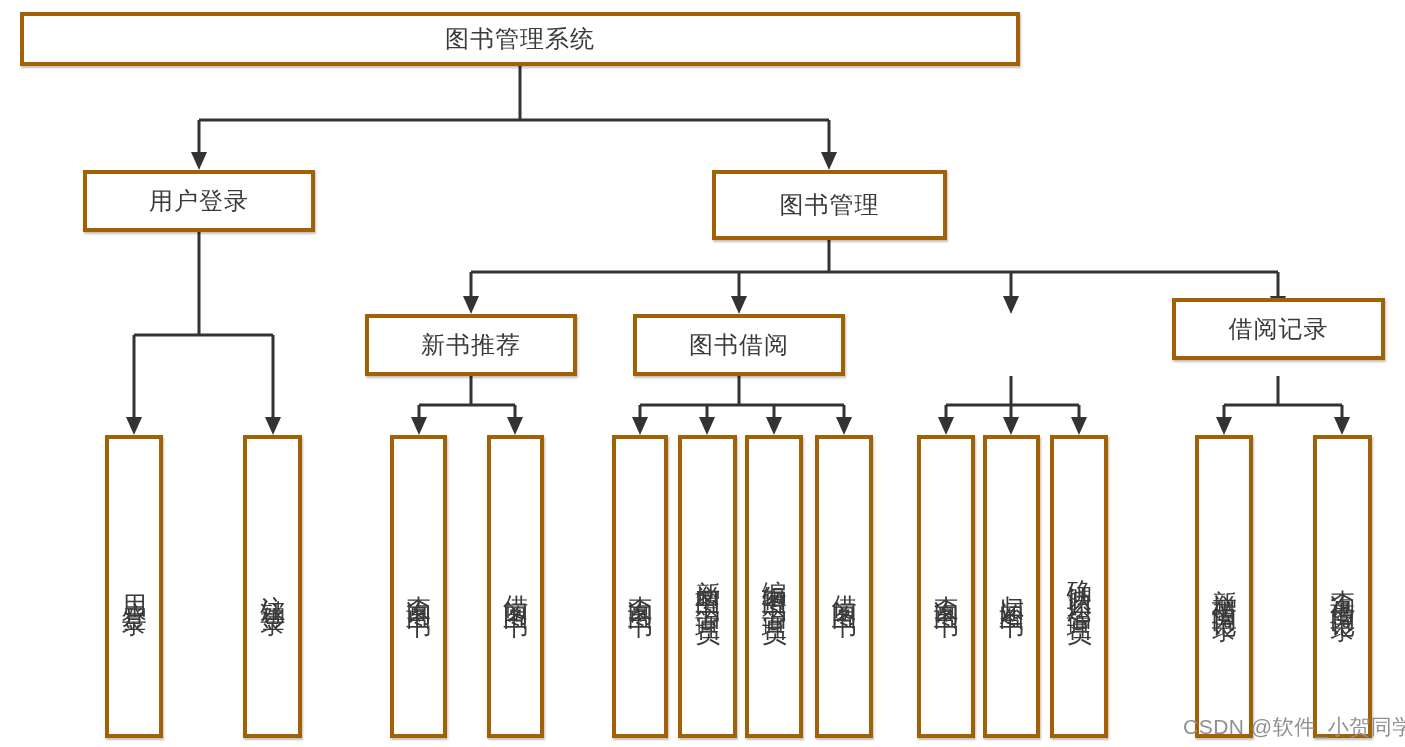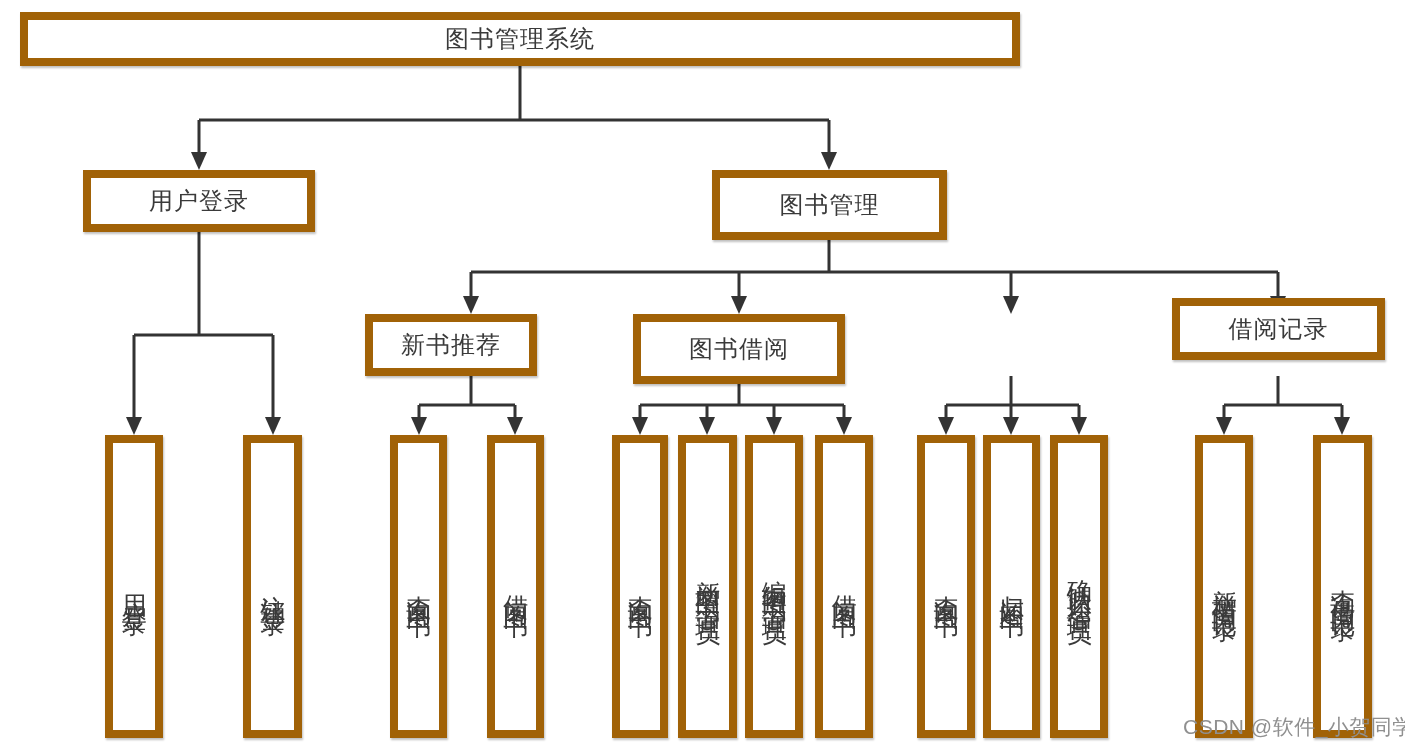--- a/index.html
+++ b/index.html
@@ -14,21 +14,21 @@
   }
   .connectors {
     position: absolute;
     left: 0; top: 0;
     width: 1405px; height: 747px;
     pointer-events: none;
   }
   .box {
     position: absolute;
     background: #ffffff;
-    border: 8px solid #a16207;
+    border: 4px solid #a16207;
     box-sizing: border-box;
     display: flex;
     align-items: center;
     justify-content: center;
     box-shadow: 1px 2px 2px rgba(0,0,0,0.25);
   }
   .hbox { font-size: 24px; letter-spacing: 1px; }
   .vbox .vtext {
     writing-mode: vertical-rl;
     text-orientation: mixed;
@@ -90,24 +90,24 @@
     <span>图书管理系统</span>
   </div>
 
   <div class="box hbox" style="left:83px;top:170px;width:232px;height:62px">
     <span>用户登录</span>
   </div>
   <div class="box hbox" style="left:712px;top:170px;width:235px;height:70px">
     <span>图书管理</span>
   </div>
 
-  <div class="box hbox" style="left:365px;top:314px;width:172px;height:62px">
+  <div class="box hbox" style="left:365px;top:314px;width:212px;height:62px">
     <span>新书推荐</span>
   </div>
-  <div class="box hbox" style="left:633px;top:314px;width:212px;height:70px">
+  <div class="box hbox" style="left:633px;top:314px;width:212px;height:62px">
     <span>图书借阅</span>
   </div>
   <div class="box hbox" style="left:1172px;top:298px;width:213px;height:62px">
     <span>借阅记录</span>
   </div>
 
   <div class="box vbox" style="left:105px;top:435px;width:58px;height:303px">
     <span class="vtext">用户登录</span>
   </div>
   <div class="box vbox" style="left:243px;top:435px;width:59px;height:303px">

